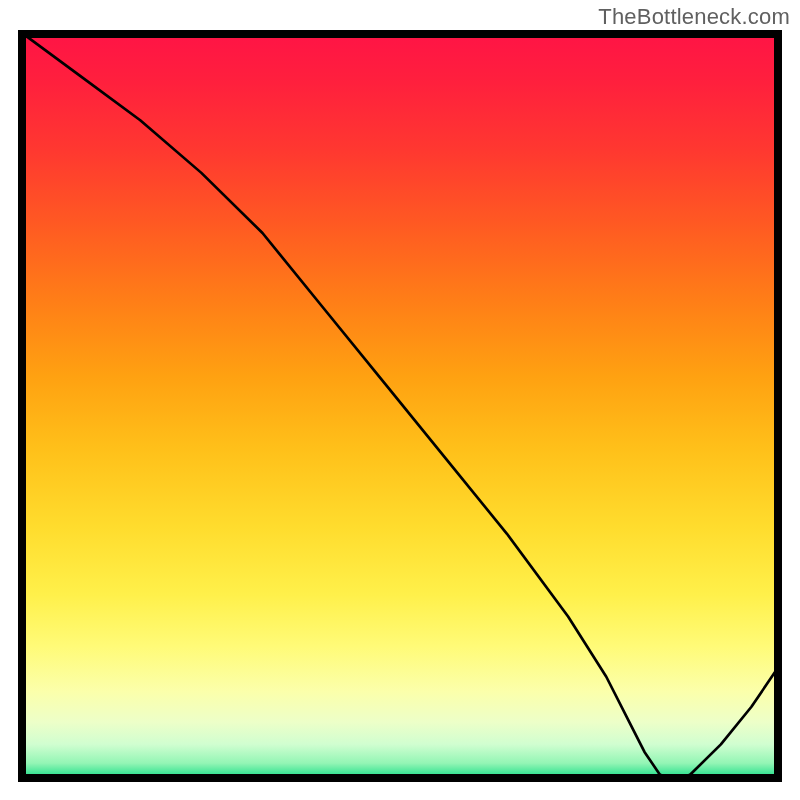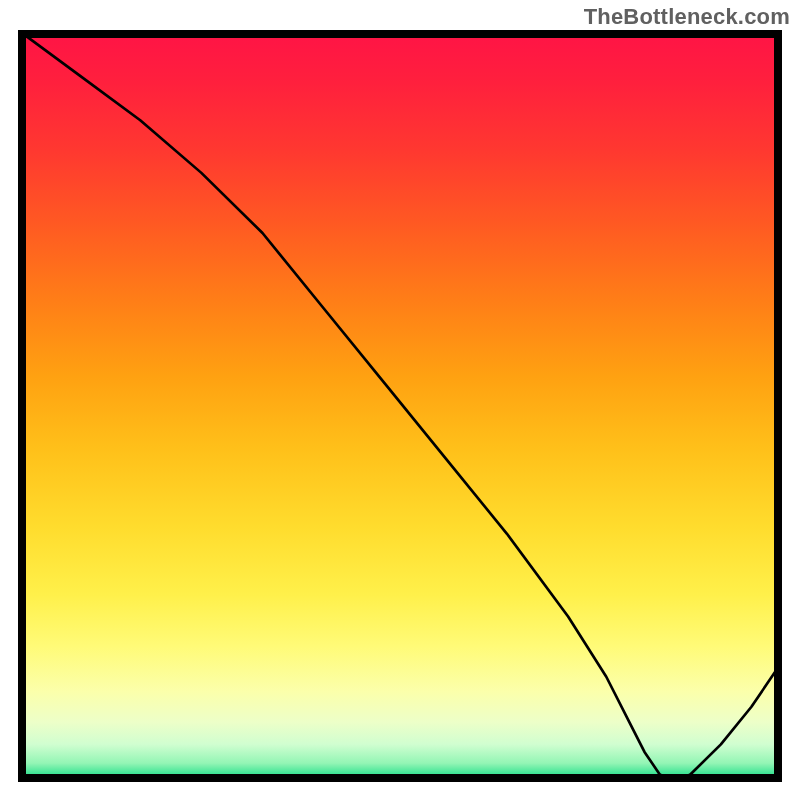--- a/index.html
+++ b/index.html
@@ -13,21 +13,21 @@
   .chart-wrap {
     position: relative;
     width: 800px;
     height: 800px;
   }
   .watermark {
     position: absolute;
     top: 4px;
     right: 10px;
     font-size: 22px;
-    font-weight: 700;
+    font-weight: 400;
     color: #606060;
     letter-spacing: 0.2px;
   }
   .plot-area {
     position: absolute;
     left: 18px;
     top: 30px;
     width: 764px;
     height: 752px;
     

